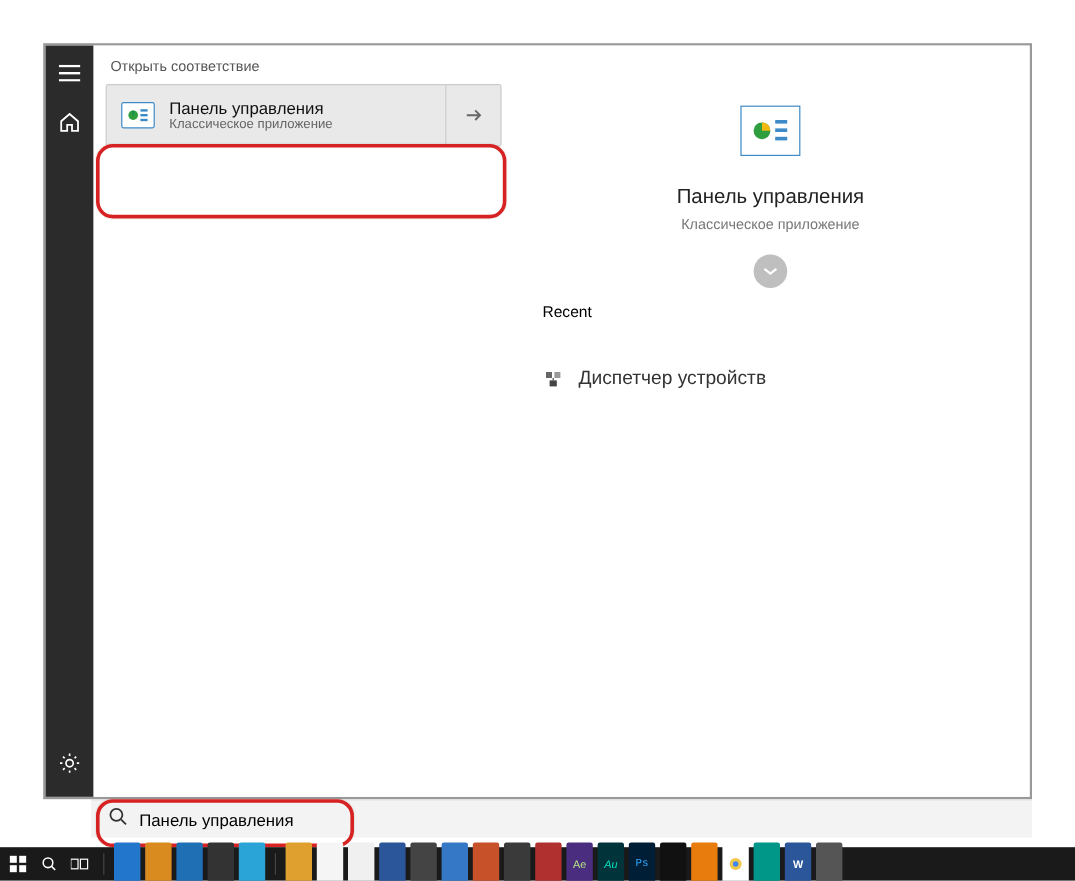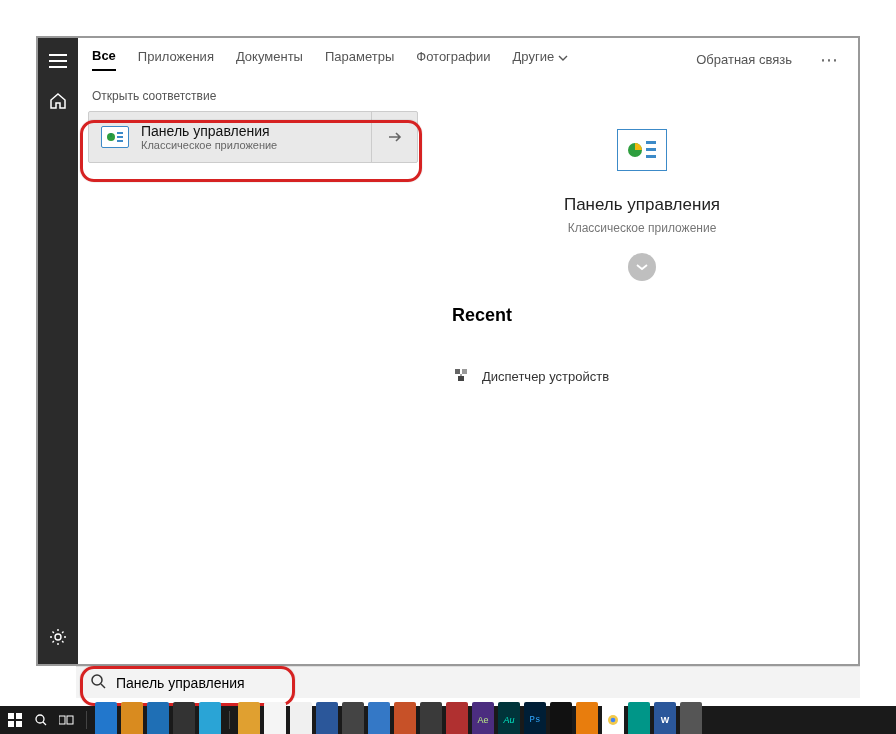--- a/index.html
+++ b/index.html
@@ -37,22 +37,22 @@
 .right-col { flex: 1; padding: 14px 2px 0 0; }
 .preview-head { text-align: center; padding: 36px 0 8px 0; }
 .preview-icon { width: 50px; height: 42px; margin: 0 auto 24px auto; border: 1px solid #3c8ac8; background: #fff; display: flex; align-items: center; justify-content: center; }
 .preview-title { font-size: 17px; color: #222; margin-bottom: 6px; }
 .preview-sub { font-size: 12px; color: #777; }
 
 .action-row { margin-top: 26px; background: #d9d9d9; height: 38px; display: flex; align-items: center; padding: 0 22px; gap: 14px; font-size: 13px; color: #333; cursor: pointer; }
 .expand-circle { width: 28px; height: 28px; border-radius: 50%; background: #bfbfbf; margin: 10px auto 0 auto; display: flex; align-items: center; justify-content: center; cursor: pointer; }
 
 .recent-block { padding: 12px 24px; }
-.recent-hdr { font-size: 18px; font-weight: 700; margin-bottom: 12px; margin-top: 12px; }
-.recent-item { display: flex; align-items: flex-end; gap: 12px; font-size: 13px; color: #333; cursor: pointer; margin-top: 40px; }
+.recent-hdr { font-size: 13px; font-weight: 400; margin-bottom: 12px; }
+.recent-item { display: flex; align-items: flex-end; gap: 12px; font-size: 16px; color: #333; cursor: pointer; margin-top: 40px; }
 .recent-item .ri-icon { width: 18px; height: 18px; display:flex; align-items:center; justify-content:center; }
 
 
 .search-bar-zone { position: absolute; left: 76px; right: 36px; bottom: 36px; height: 32px; border-top: 1px solid #ddd; background: #f3f3f3; display: flex; align-items: center; padding: 0 14px; gap: 10px; }
 .search-input { border: none; background: transparent; font-size: 14px; outline: none; flex: 1; }
 
 
 .ring { position: absolute; border: 3px solid #d62222; border-radius: 14px; pointer-events: none; box-shadow: 0 0 0 1px rgba(0,0,0,0.05); }
 .ring-result { top: 120px; left: 80px; width: 342px; height: 62px; }
 .ring-search { bottom: 28px; left: 80px; width: 215px; height: 40px; }
@@ -87,35 +87,20 @@
     <span style="margin-bottom:14px;">
       <svg width="18" height="18" viewBox="0 0 18 18">
           <circle cx="9" cy="9" r="3" fill="none" stroke="#fff" stroke-width="1.4"></circle>
           <path d="M9 1v2M9 15v2M1 9h2M15 9h2M3.5 3.5l1.4 1.4M13.1 13.1l1.4 1.4M3.5 14.5l1.4-1.4M13.1 4.9l1.4-1.4" stroke="#fff" stroke-width="1.4"></path>
         </svg>
     </span>
   </div>
 
   <div class="main">
 
-    <div class="tabs">
-      <span class="tab active">Все</span>
-      <span class="tab">Приложения</span>
-      <span class="tab">Документы</span>
-      <span class="tab">Параметры</span>
-      <span class="tab">Фотографии</span>
-      <span class="tab">
-        <span>Другие</span><span class="chevron-down"><svg width="10" height="6" viewBox="0 0 10 6">
-              <path d="M1 1l4 4 4-4" fill="none" stroke="#555" stroke-width="1.4"></path>
-            </svg></span>
-      </span>
-      <div class="tabs-spacer"></div>
-      <span class="feedback">Обратная связь</span>
-      <span class="more-dots">⋯</span>
-    </div>
 
     <div class="content">
 
       <div class="left-col">
         <div class="section-header">Открыть соответствие</div>
 
         <div class="callout-result">
           <div class="result-item">
             <div class="result-icon-box">
               <div class="result-icon">

